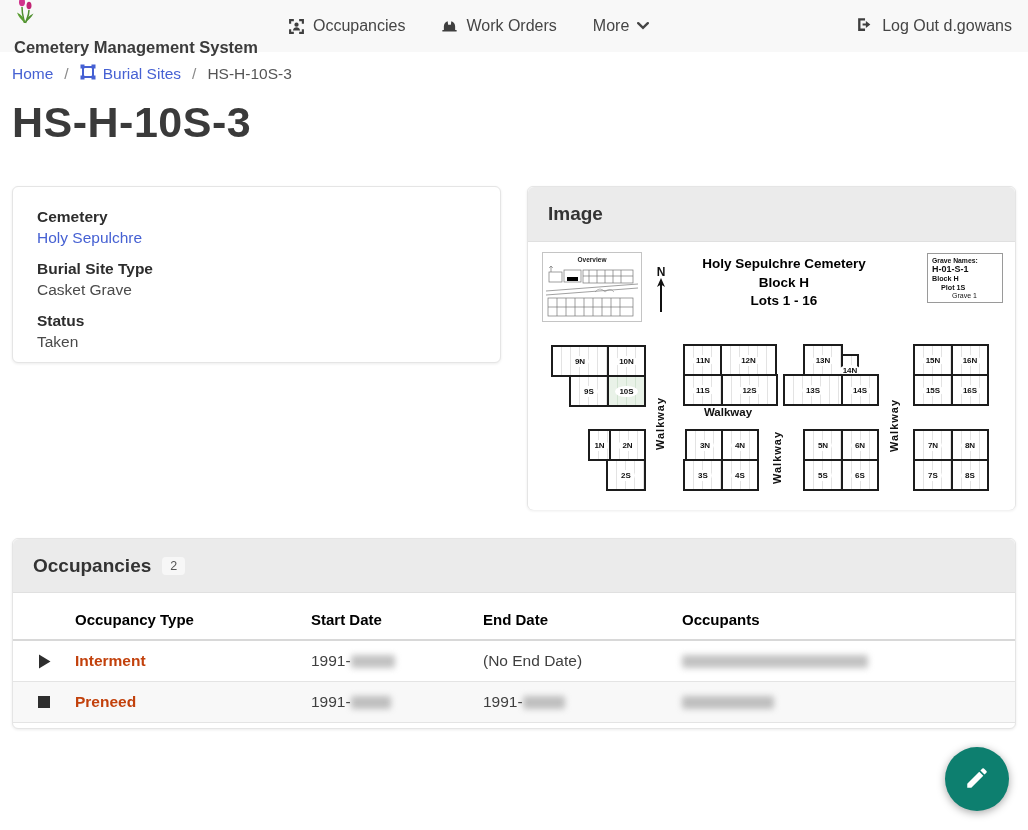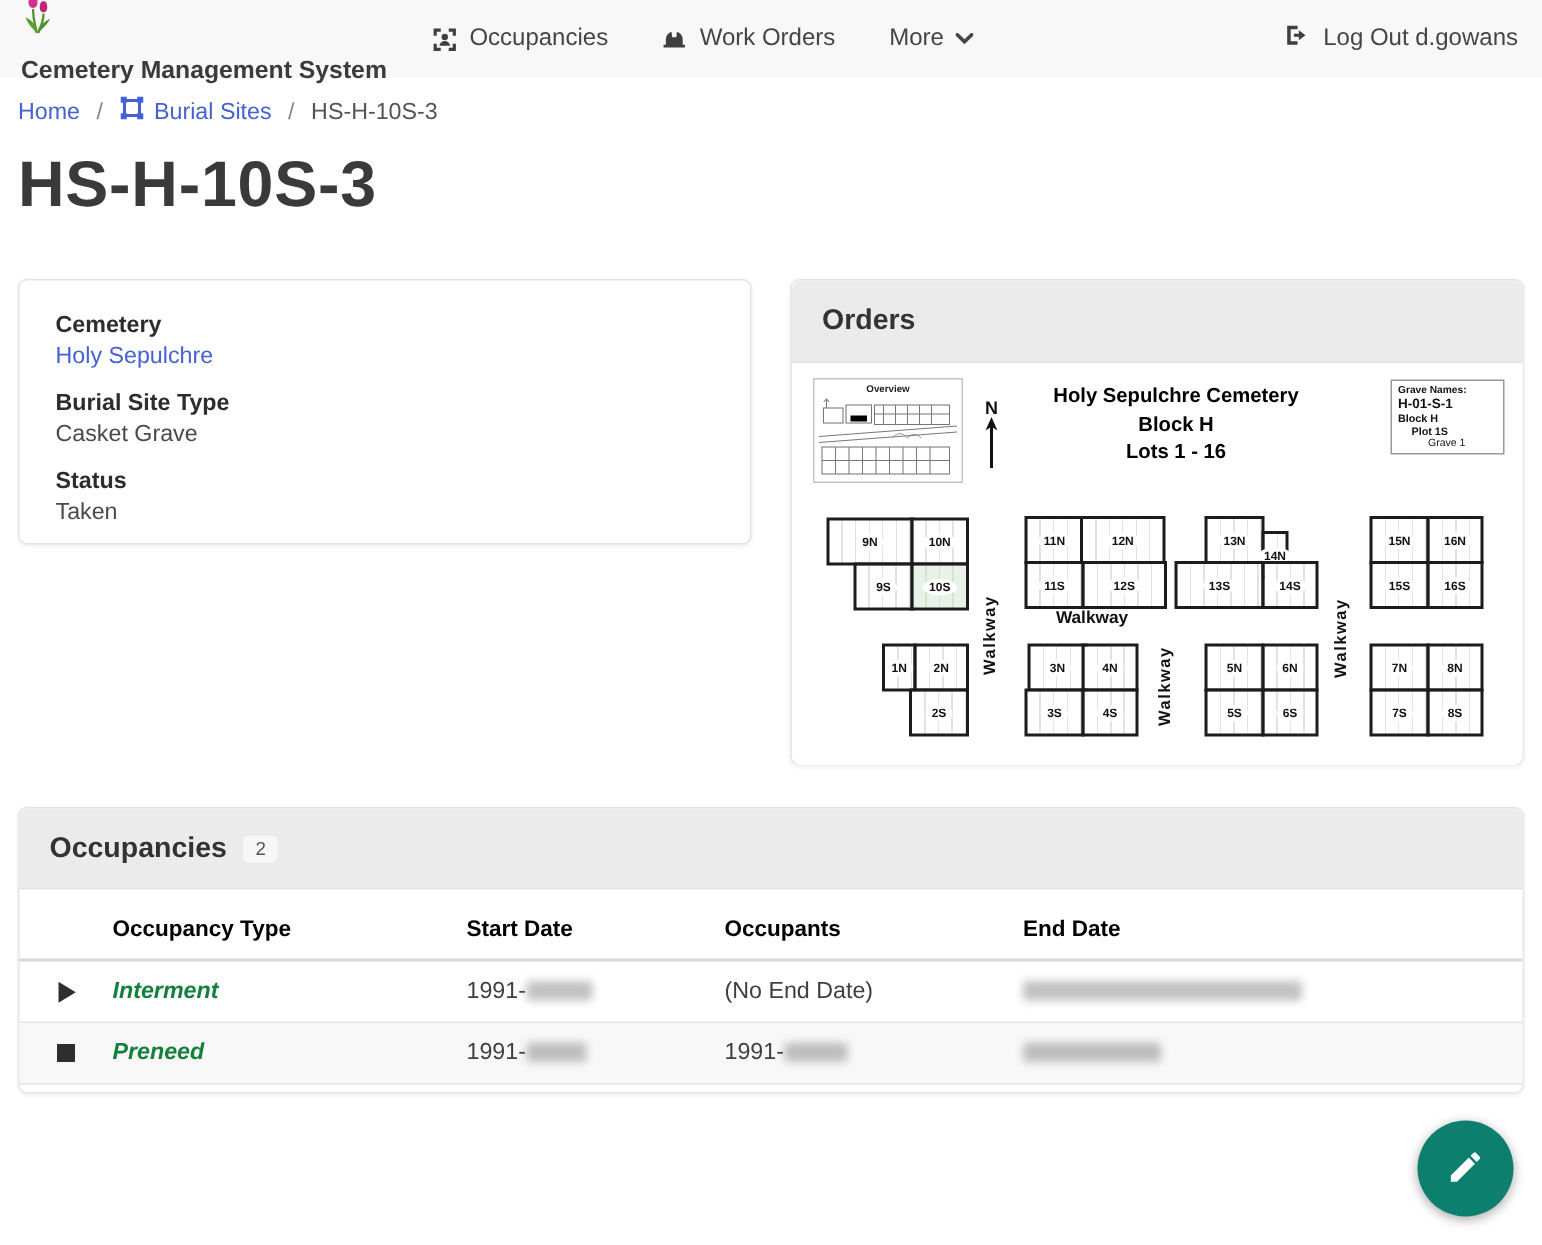--- a/index.html
+++ b/index.html
@@ -66,21 +66,21 @@
   .card-occ .panel-header { height:54px; }
   .count-badge { margin-left:11px; background:#f7f7f7; color:#555; font-size:12.5px; font-weight:400;
                  padding:2px 8px; border-radius:4px; }
   .occ-table { padding-top:6px; }
   .trow { display:grid; grid-template-columns:62px 236px 172px 199px auto; align-items:center; }
   .t-head { height:42px; border-bottom:2px solid #d8d8d8; }
   .t-head div { font-weight:700; font-size:15px; color:#000000; }
   .t-body-row { height:41px; border-bottom:1px solid #e4e4e4; font-size:15.5px; color:#3f3f3f; }
   .t-body-row.alt { background:#f8f8f8; }
   .cell-icon { display:flex; justify-content:center; }
-  .row-link { font-weight:700; font-size:15.5px; color:#15803d; text-decoration:none; cursor:pointer;font-style:italic; }
+  .row-link { font-weight:700; font-size:15.5px; color:#c2410c; text-decoration:none; cursor:pointer; }
   .redact { display:inline-block; height:13px; border-radius:2px; background:#8f8f8f;
             filter:blur(3px); opacity:.55; vertical-align:middle; }
 
   
   .fab { position:absolute; left:945px; top:747px; width:64px; height:64px; border-radius:50%;
          background:#0d7f6f; display:flex; align-items:center; justify-content:center;
          box-shadow:0 2px 8px rgba(0,0,0,.35); cursor:pointer; border:none; }
 </style>
 </head>
 <body>
@@ -171,21 +171,21 @@
       <div class="field-value">Casket Grave</div>
     </div>
     <div class="field">
       <div class="field-label">Status</div>
       <div class="field-value">Taken</div>
     </div>
   </div>
 
   <div class="card card-image">
     <div class="panel-header">
-      <span>Orders</span>
+      <span>Image</span>
     </div>
     <div class="image-body">
 
       <div class="ovbox">
         <div class="ov-label">Overview</div>
         <svg width="98" height="56" viewBox="0 0 98 56" style="position:absolute;left:0;top:11px;">
           <g stroke="#777" stroke-width="0.7" fill="none">
             <path d="M8 2 v6 M6.2 4 L8 2 L9.8 4"></path>
             <rect x="6" y="8" width="13" height="10"></rect>
               <rect x="21" y="6" width="17" height="12"></rect>
@@ -334,22 +334,22 @@
   <div class="card card-occ">
     <div class="panel-header">
       <span>Occupancies</span>
       <span class="count-badge">2</span>
     </div>
     <div class="occ-table">
       <div class="trow t-head">
         <div></div>
         <div>Occupancy Type</div>
         <div>Start Date</div>
+        <div>End Date</div>
         <div>Occupants</div>
-        <div>End Date</div>
       </div>
 
       <div class="trow t-body-row">
         <div class="cell-icon">
           <svg width="15" height="15" viewBox="0 0 15 15">
               <polygon points="2,0.5 13.5,7.5 2,14.5" fill="#2e2e2e"></polygon>
             </svg>
         </div>
         <div><a class="row-link">Interment</a></div>
         <div><span>1991-</span><span class="redact" style="width:44px;"></span></div>

